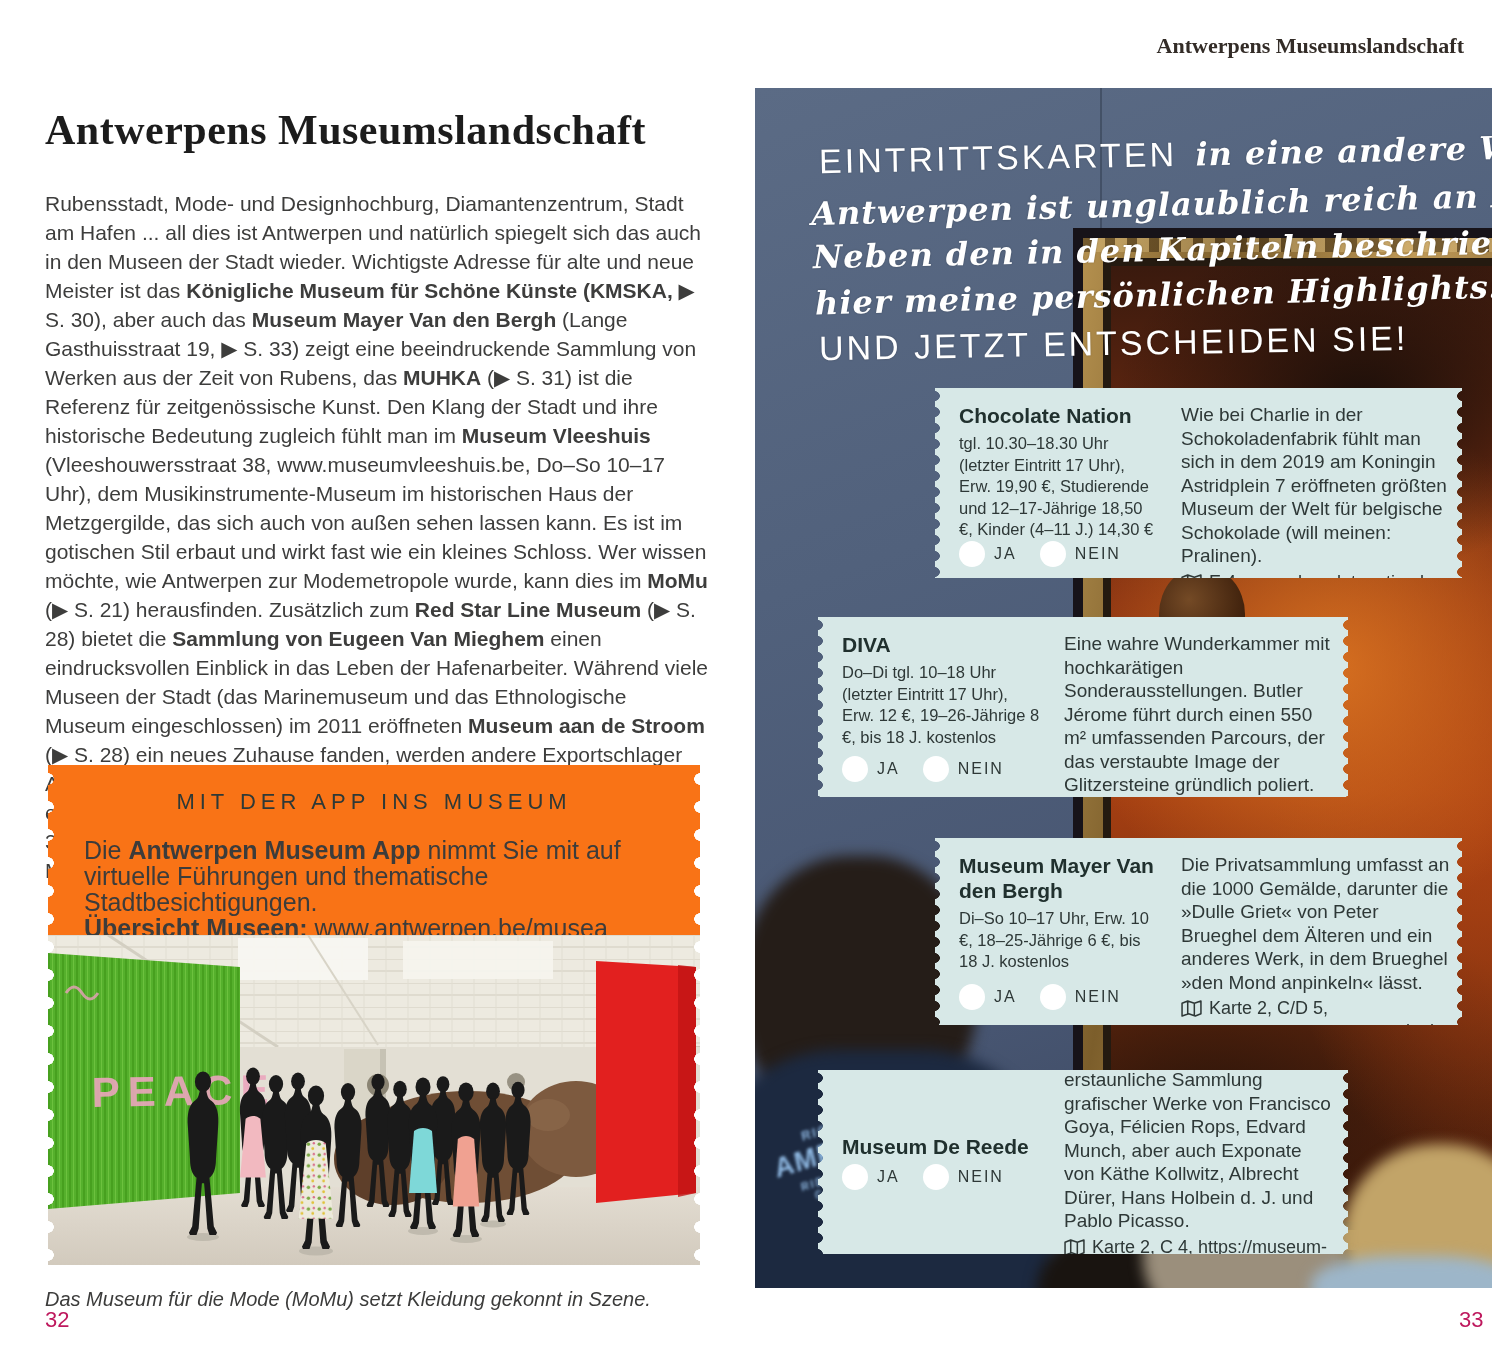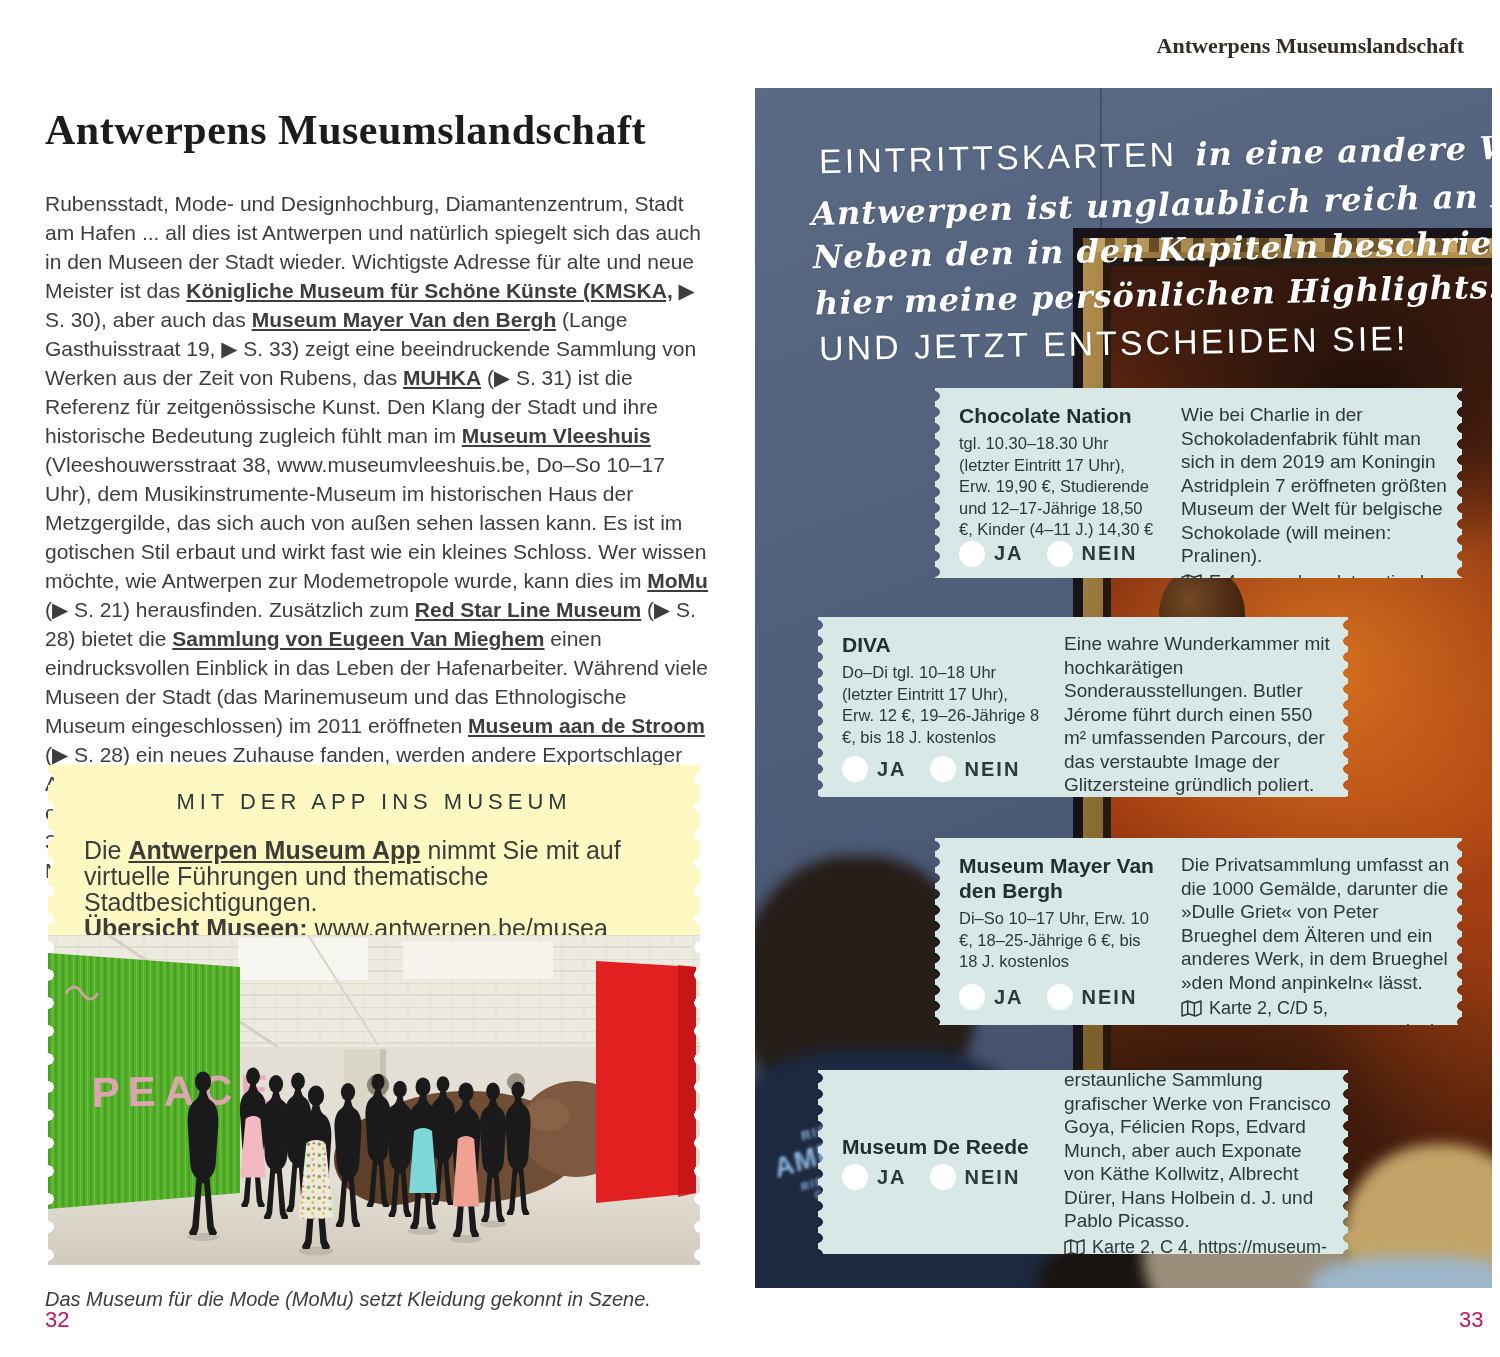--- a/index.html
+++ b/index.html
@@ -1,18 +1,18 @@
 <!DOCTYPE html>
 <html><head>
 <meta charset="utf-8">
 <style>
   html,body{margin:0;padding:0;background:#ffffff;}
   #page{position:relative;width:1500px;height:1357px;background:#ffffff;overflow:hidden;
         font-family:"Liberation Sans",sans-serif;color:#3d3d3c;}
-  .bold{font-weight:700;text-decoration:underline;}
+  .bold{font-weight:700;}
 
   
   .running-head{position:absolute;top:33px;right:36px;font-family:"Liberation Serif",serif;
     font-weight:700;font-size:22px;color:#332c27;}
 
   
   .lp-title{position:absolute;left:45px;top:78px;font-family:"Liberation Serif",serif;
     font-weight:600;font-size:42px;color:#1c1c1c;letter-spacing:.5px;}
   .lp-intro{position:absolute;left:45px;top:168px;width:664px;font-size:21px;line-height:29px;color:#3d3d3c;}
 
@@ -25,21 +25,21 @@
     -webkit-mask-position:left top,right top,12px 0;
     -webkit-mask-size:12px 28px,12px 28px,calc(100% - 24px) 100%;
     -webkit-mask-repeat:repeat-y,repeat-y,no-repeat;
     mask-image:
       radial-gradient(circle 6px at 0px 14px, transparent 5.6px, #000 6px),
       radial-gradient(circle 6px at 12px 14px, transparent 5.6px, #000 6px),
       linear-gradient(#000,#000);
     mask-position:left top,right top,12px 0;
     mask-size:12px 28px,12px 28px,calc(100% - 24px) 100%;
     mask-repeat:repeat-y,repeat-y,no-repeat;}
-  .app-box{position:absolute;left:0;top:0;width:100%;height:170px;background:#fef9c3;box-sizing:border-box;
+  .app-box{position:absolute;left:0;top:0;width:100%;height:170px;background:#f97316;box-sizing:border-box;
     padding:24px 36px 0 36px;}
   .app-box-heading{text-align:center;font-size:22px;letter-spacing:5px;color:#2e3937;
     font-stretch:condensed;margin-bottom:22px;}
   .app-box-body{font-size:25px;line-height:26px;color:#3c3c3b;}
   .photo-left{position:absolute;left:0;top:170px;width:652px;height:330px;background:#e6e3da;}
   .lp-caption{position:absolute;left:45px;top:1288px;font-size:20px;font-style:italic;color:#3c3c3b;}
   .page-num{position:absolute;font-size:22px;color:#be185d;}
   .page-num.left{left:45px;top:1307px;}
   .page-num.right{left:1427px;top:1307px;margin-left:32px;}
 
@@ -115,21 +115,21 @@
     mask-repeat:repeat-y,repeat-y,no-repeat;}
   .card-0{left:180px;top:300px;width:527px;height:190px;}
   .card-1{left:63px;top:529px;width:530px;height:180px;}
   .card-2{left:180px;top:750px;width:527px;height:187px;}
   .card-3{left:63px;top:982px;width:530px;height:184px;align-items:center;}
   .card-left{width:198px;flex:0 0 198px;display:flex;flex-direction:column;}
   .card-title{font-size:21px;font-weight:700;color:#20302e;line-height:25px;margin-bottom:5px;}
   .card-info{font-size:16.5px;line-height:21.5px;}
   .janein{margin-top:auto;display:flex;align-items:center;gap:9px;padding-bottom:2px;}
   .radio{width:26px;height:26px;border-radius:50%;background:#ffffff;flex:0 0 26px;}
-  .janein .lbl{font-size:20px;letter-spacing:2px;margin-right:14px;font-weight:bold;}
+  .janein .lbl{font-size:16px;letter-spacing:2px;margin-right:14px;}
   .card-right{flex:1;font-size:19px;line-height:23.5px;}
   .map-row{display:flex;align-items:flex-start;gap:7px;margin-top:3px;}
   .map-row svg{flex:0 0 21px;margin-top:3px;}
   .map-text{font-size:18px;line-height:23px;word-break:break-word;}
 </style>
 </head>
 <body>
 
 <div id="page">
 

